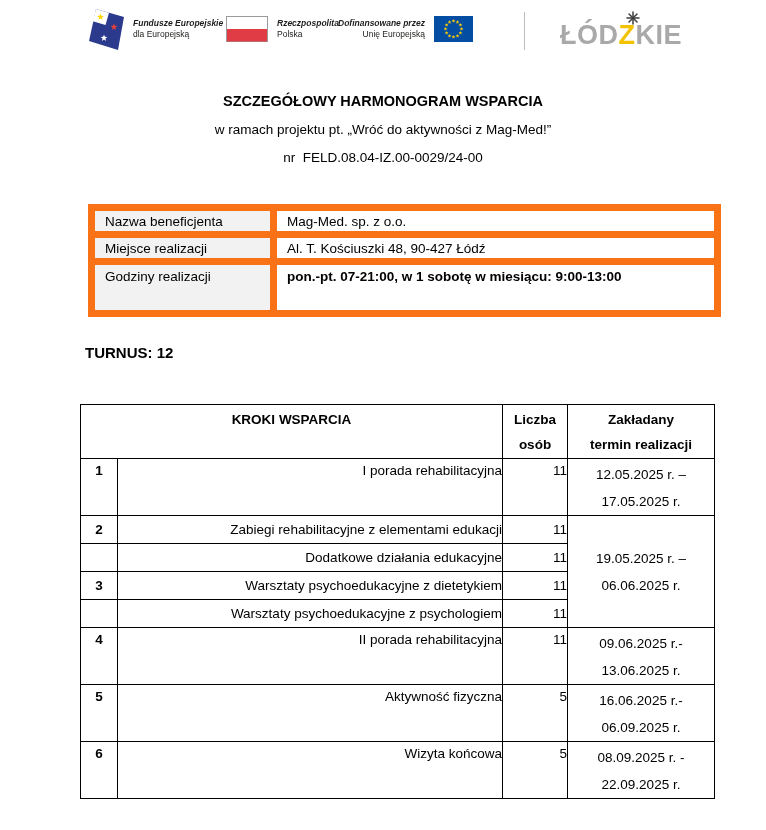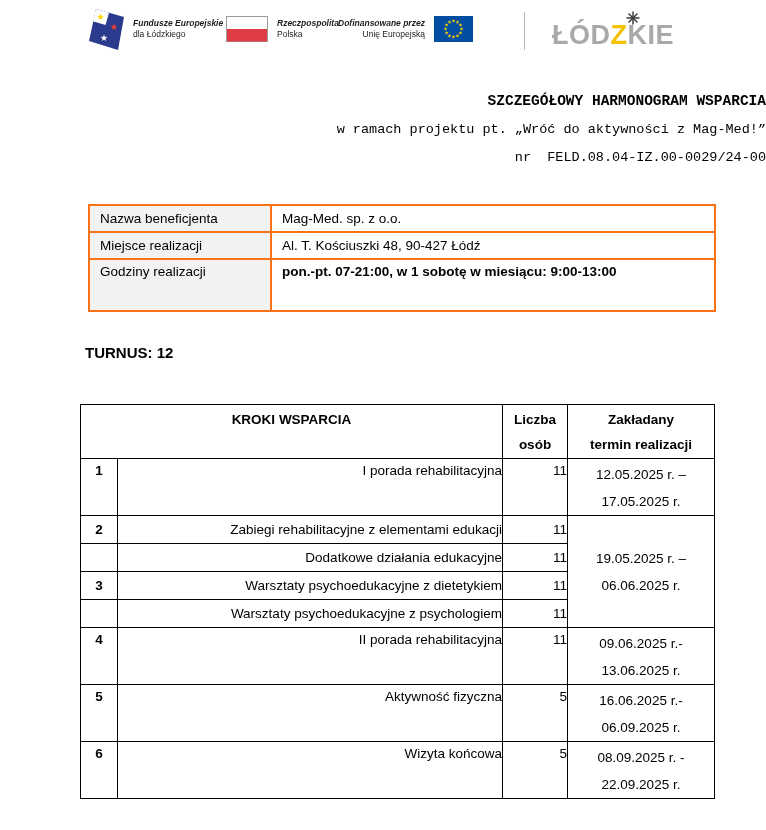--- a/index.html
+++ b/index.html
@@ -9,35 +9,35 @@
 
   
   .lockup { position:absolute; display:flex; align-items:center; }
   .lockup .ltext { margin-left:9px; font-size:8.5px; line-height:11px; color:#1d1d1b; }
   .lockup .ltext .b { font-weight:bold;font-style:italic; }
   #lockup-fundusze { left:88px; top:8px; }
   #lockup-polska   { left:226px; top:16px; }
   #lockup-ue       { left:338px; top:16px; }
   #lockup-ue .ltext { margin-left:0; margin-right:9px; text-align:right; }
   #header-divider  { position:absolute; left:524px; top:12px; width:1px; height:38px; background:#bcbcbc; }
-  #lodzkie { position:absolute; left:552px; top:18px; width:130px; height:40px; }
+  #lodzkie { position:absolute; left:552px; top:18px; width:130px; height:40px;text-align:right; }
   #lodzkie .txt { font-size:27px; font-weight:bold; letter-spacing:0.5px; color:#a9a9a9; line-height:34px; }
   #lodzkie .yellow { color:#f3c200; }
   #lodzkie .mark { position:absolute; top:-7px; left:74px; }
 
   
-  .title-line { position:absolute; left:0; width:100%; text-align:right; white-space:pre-wrap;font-family:Liberation Mono, monospace; }
+  .title-line { position:absolute; left:0; width:100%; text-align:center; white-space:pre-wrap; }
   #title1 { top:93px;  font-size:14.5px; font-weight:bold; }
   #title2 { top:122px; font-size:13.5px; }
   #title3 { top:150px; font-size:13.5px; }
 
   
   table { border-collapse:collapse; }
   #info-table { position:absolute; left:88px; top:204px; table-layout:fixed; }
-  #info-table td { border:2px solid #f97316; font-size:13.5px; padding:2px 10px; }
+  #info-table td { border:7px solid #f97316; font-size:13.5px; padding:2px 10px; }
   #info-table td.lbl { width:182px; background:#f2f2f2; }
   #info-table td.val { width:444px; }
   #info-table tr.r12 td { height:27px; }
   #info-table tr.r3 td { height:52px; vertical-align:top; padding-top:4px; }
   #info-table tr.r3 td.val { font-weight:bold; }
 
   
   #turnus { position:absolute; left:85px; top:344px; font-size:15px; font-weight:bold; }
 
   
@@ -71,21 +71,21 @@
     <div class="lockup" id="lockup-fundusze">
       <svg width="36" height="42" viewBox="0 0 36 42">
         <polygon points="8,1 36,9 30,42 1,33" fill="#2b3a8c"></polygon>
         <polygon points="8,1 21,4.7 17.5,17 4.8,13.3" fill="#ffffff"></polygon>
         <use href="#star5" fill="#ffd500" transform="translate(12.5,9)"></use>
         <use href="#starEu" fill="#e8413c" transform="translate(26,19) scale(1.8)"></use>
         <use href="#starEu" fill="#ffffff" transform="translate(16,30) scale(1.8)"></use>
       </svg>
       <div class="ltext">
         <div class="b">Fundusze Europejskie</div>
-        <div>dla Łódzkiego</div>
+        <div>dla Europejską</div>
       </div>
     </div>
 
     <div class="lockup" id="lockup-polska">
       <svg width="42" height="26" viewBox="0 0 42 26">
         <rect x="0.5" y="0.5" width="41" height="25" fill="#ffffff" stroke="#9b9b9b" stroke-width="1"></rect>
         <rect x="1" y="13" width="40" height="12.5" fill="#e03c46"></rect>
       </svg>
       <div class="ltext">
         <div class="b">Rzeczpospolita</div>

